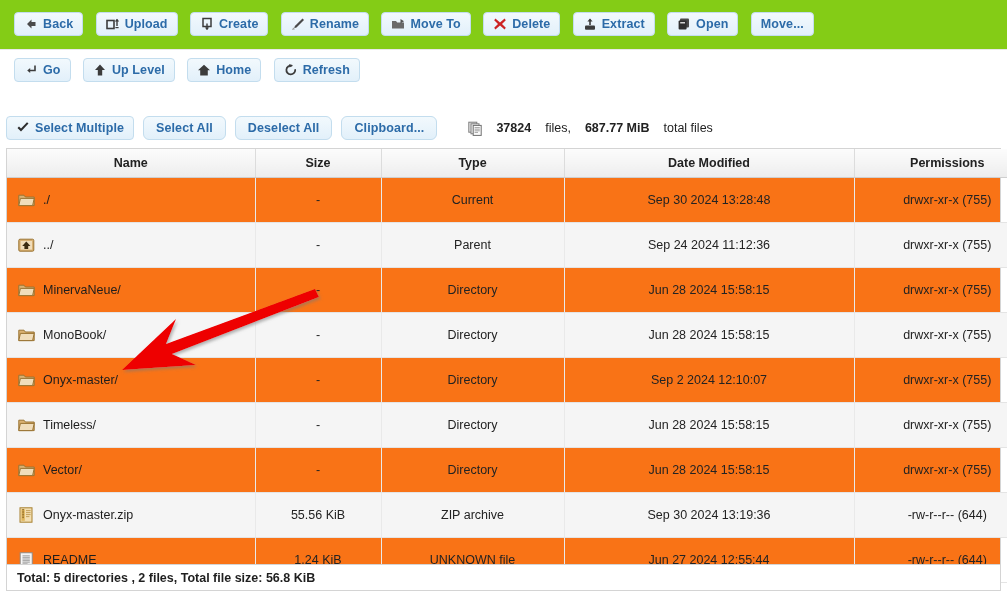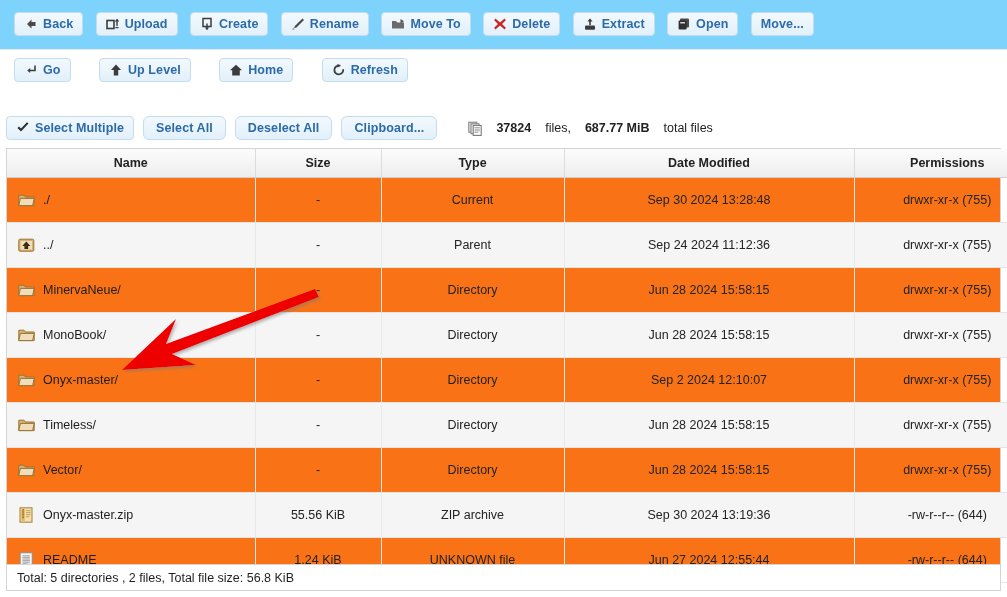--- a/index.html
+++ b/index.html
@@ -51,21 +51,21 @@
   .ico svg { display: block; }
 
   
   #toolbar {
     position: absolute;
     left: 0; top: 0;
     width: 1007px;
     height: 50px;
     box-sizing: border-box;
     padding: 12px 0 0 14px;
-    background: #7dd3fc;
+    background: #84cc16;
     border-bottom: 1px solid #e8e8e8;
     white-space: nowrap;
   }
   #toolbar .btn { margin-right: 9px; }
 
   
   .splitbtn {
     display: inline-flex;
     vertical-align: middle;
     margin-right: 9px;
@@ -112,21 +112,21 @@
     border-radius: 3px;
     font-family: "Liberation Sans", sans-serif;
     font-size: 12.5px;
     color: #6f6f6f;
     line-height: 24px;
     vertical-align: middle;
     margin-right: 10px;
     overflow: hidden;
     text-overflow: clip;
   }
-  #pathrow .btn { margin-right: 25px; }
+  #pathrow .btn { margin-right: 9px; }
 
   
   #selrow {
     position: absolute;
     left: 0; top: 111px;
     width: 807px;
     height: 34px;
     padding-left: 6px;
     box-sizing: border-box;
     white-space: nowrap;
@@ -202,21 +202,21 @@
     left: 6px; top: 564px;
     width: 995px;
     height: 27px;
     box-sizing: border-box;
     border: 1px solid #d4d4d4;
     background: #ffffff;
     display: flex;
     align-items: center;
     padding-left: 10px;
     font-size: 12.5px;
-    font-weight: normal;
+    font-weight: bold;
     color: #1f1f1f;
   }
 
   
   #annotation-arrow {
     position: absolute;
     left: 0; top: 0;
     width: 1007px;
     height: 597px;
     pointer-events: none;

